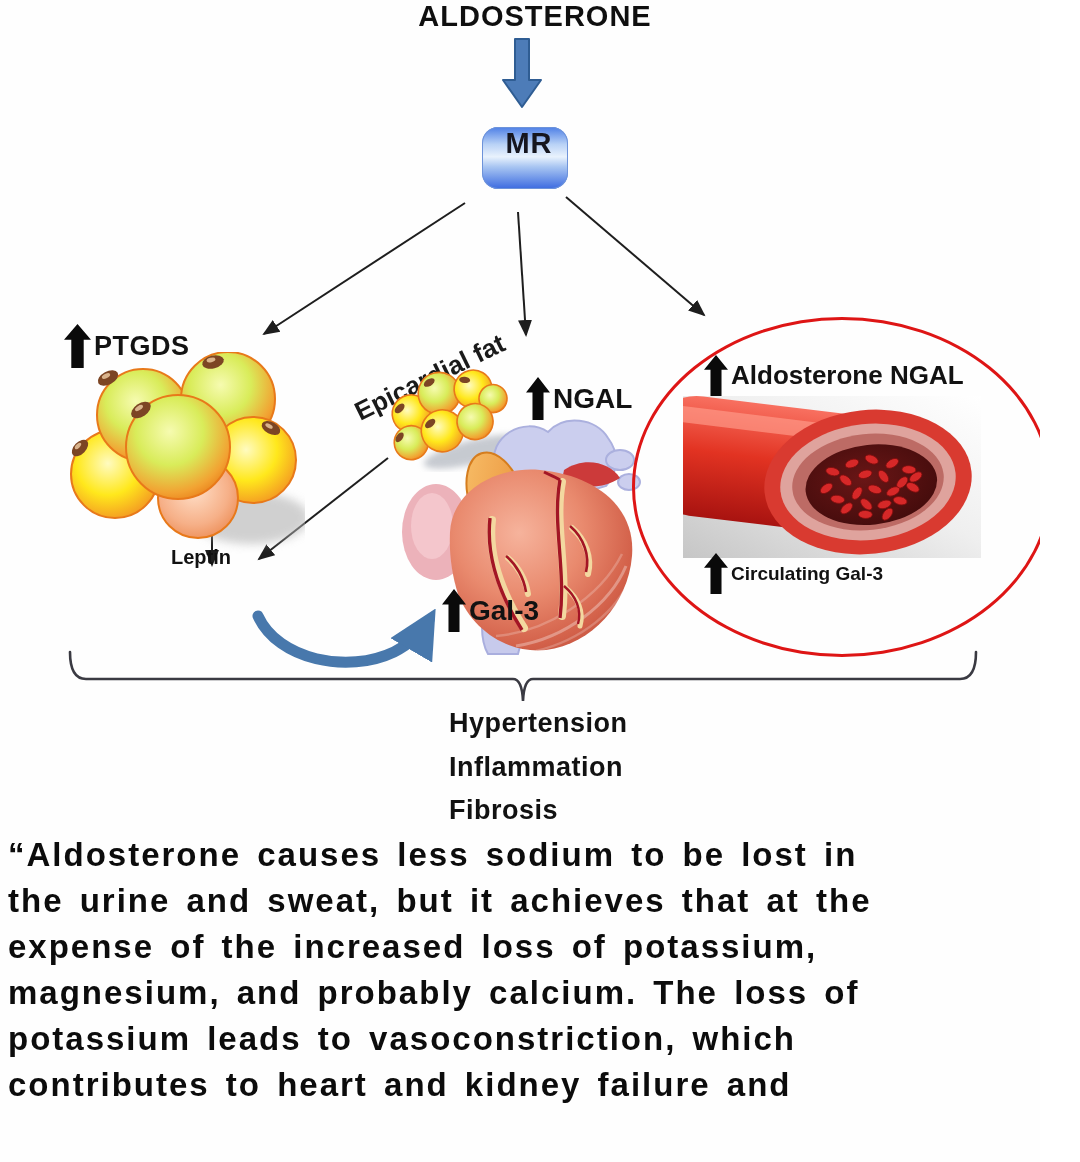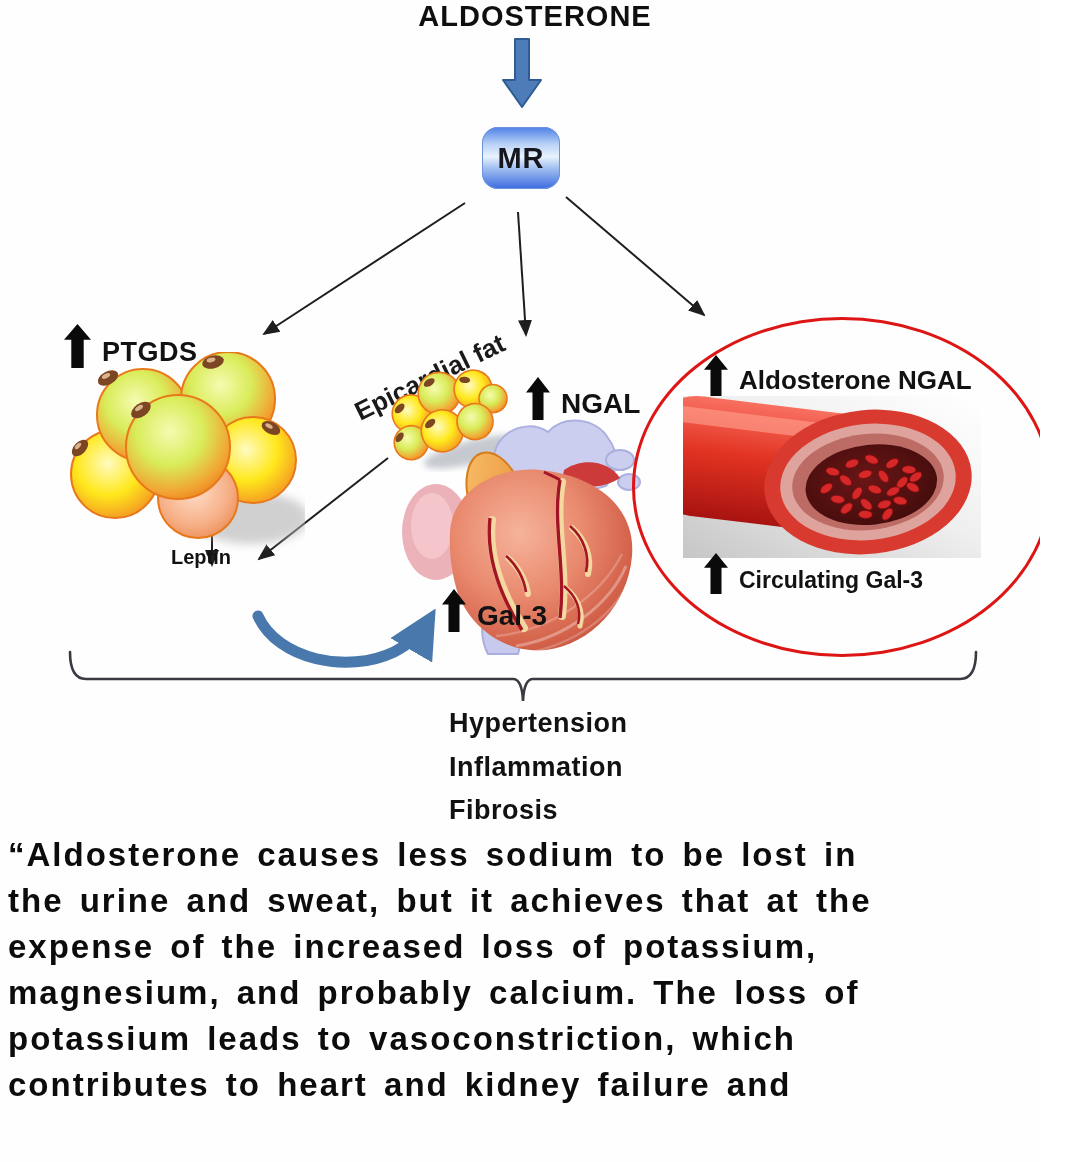--- a/index.html
+++ b/index.html
@@ -7,31 +7,32 @@
     position:relative;width:1040px;height:1162px;background:#fefefe;
     font-family:"Liberation Sans", sans-serif;overflow:hidden;color:#0d0d0d;
   }
   .abs{position:absolute;}
   .lbl{font-weight:bold;color:#121212;white-space:nowrap;}
   
   .blk-up{
     display:inline-block;background:#0a0a0a;
     clip-path:polygon(50% 0%,100% 36%,73% 36%,73% 100%,27% 100%,27% 36%,0% 36%);
   }
-  .marker-group{display:flex;align-items:flex-end;gap:11px;}
+  .marker-group{display:flex;align-items:center;gap:3px;}
   .title{
     width:300px;text-align:center;font-weight:bold;font-size:29px;
     letter-spacing:1px;color:#0f0f0f;
   }
   .mr-box{
     width:78px;height:62px;border-radius:16px;
     background:linear-gradient(180deg,#4d7fe6 0%,#b9d2f6 28%,#e9f2fd 48%,#a9c6f2 64%,#3b6ae0 100%);
-    display:flex;align-items:center;justify-content:center;
+    display:flex;align-items:flex-start;justify-content:center;
     font-weight:bold;font-size:29px;letter-spacing:1px;color:#16161f;
     box-shadow:0 0 0 1px #6d93da inset;
+    padding-left:8px;
   }
   .ring{
     width:414px;height:334px;border:3px solid #de1515;border-radius:50%;
   }
   .outcome{font-weight:bold;font-size:27px;letter-spacing:.5px;color:#121212;}
   .quote{
     width:1068px;font-weight:bold;font-size:33px;line-height:46px;
     letter-spacing:2px;word-spacing:5px;color:#0c0c0c;
   }
   .rot-label{font-weight:bold;font-size:26px;color:#1a1a1a;text-align:center;}
@@ -269,21 +270,21 @@
     </g>
   </svg>
 
   <div class="abs marker-group" style="left:704px;top:355px;">
     <span class="blk-up" style="width:24px;height:41px;"></span>
     <span class="lbl" style="font-size:26px;">Aldosterone NGAL</span>
   </div>
 
   <div class="abs marker-group" style="left:704px;top:553px;">
     <span class="blk-up" style="width:24px;height:41px;"></span>
-    <span class="lbl" style="font-size:23px;">Circulating Gal-3</span>
+    <span class="lbl" style="font-size:19px;">Circulating Gal-3</span>
   </div>
 
   <div class="abs outcome" style="left:449px;top:708px;">Hypertension</div>
   <div class="abs outcome" style="left:449px;top:752px;">Inflammation</div>
   <div class="abs outcome" style="left:449px;top:795px;">Fibrosis</div>
 
   <div class="abs quote" style="left:8px;top:832px;">
     <div>“Aldosterone causes less sodium to be lost in</div>
     <div>the urine and sweat, but it achieves that at the</div>
     <div>expense of the increased loss of potassium,</div>

